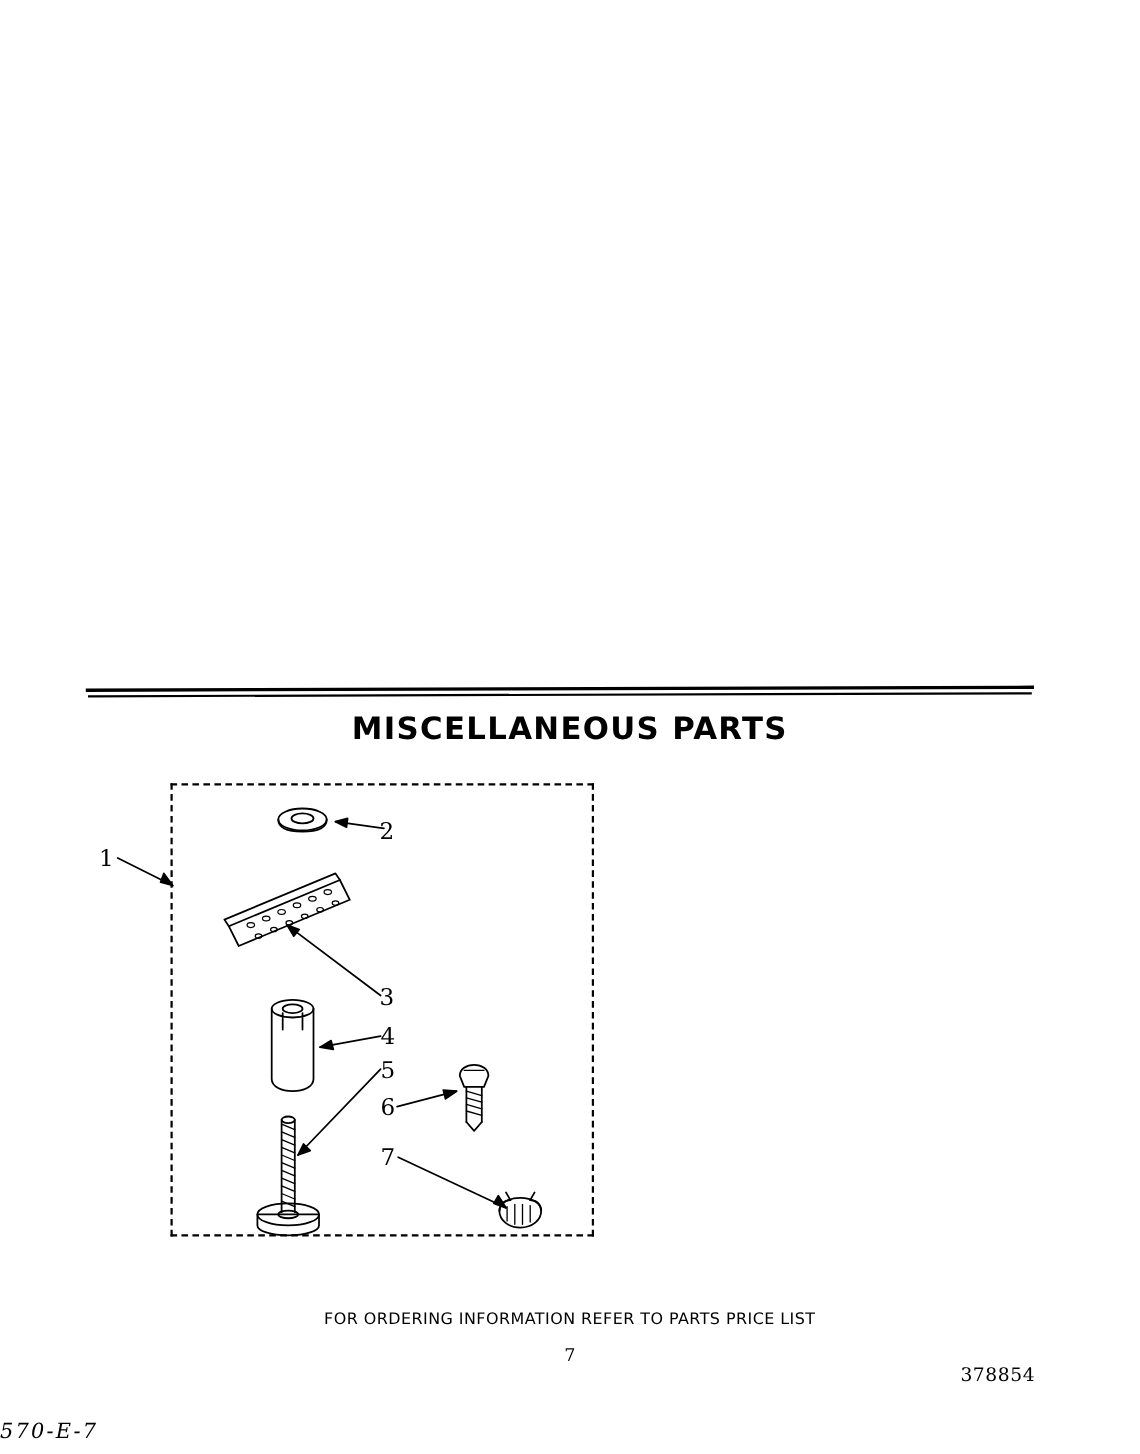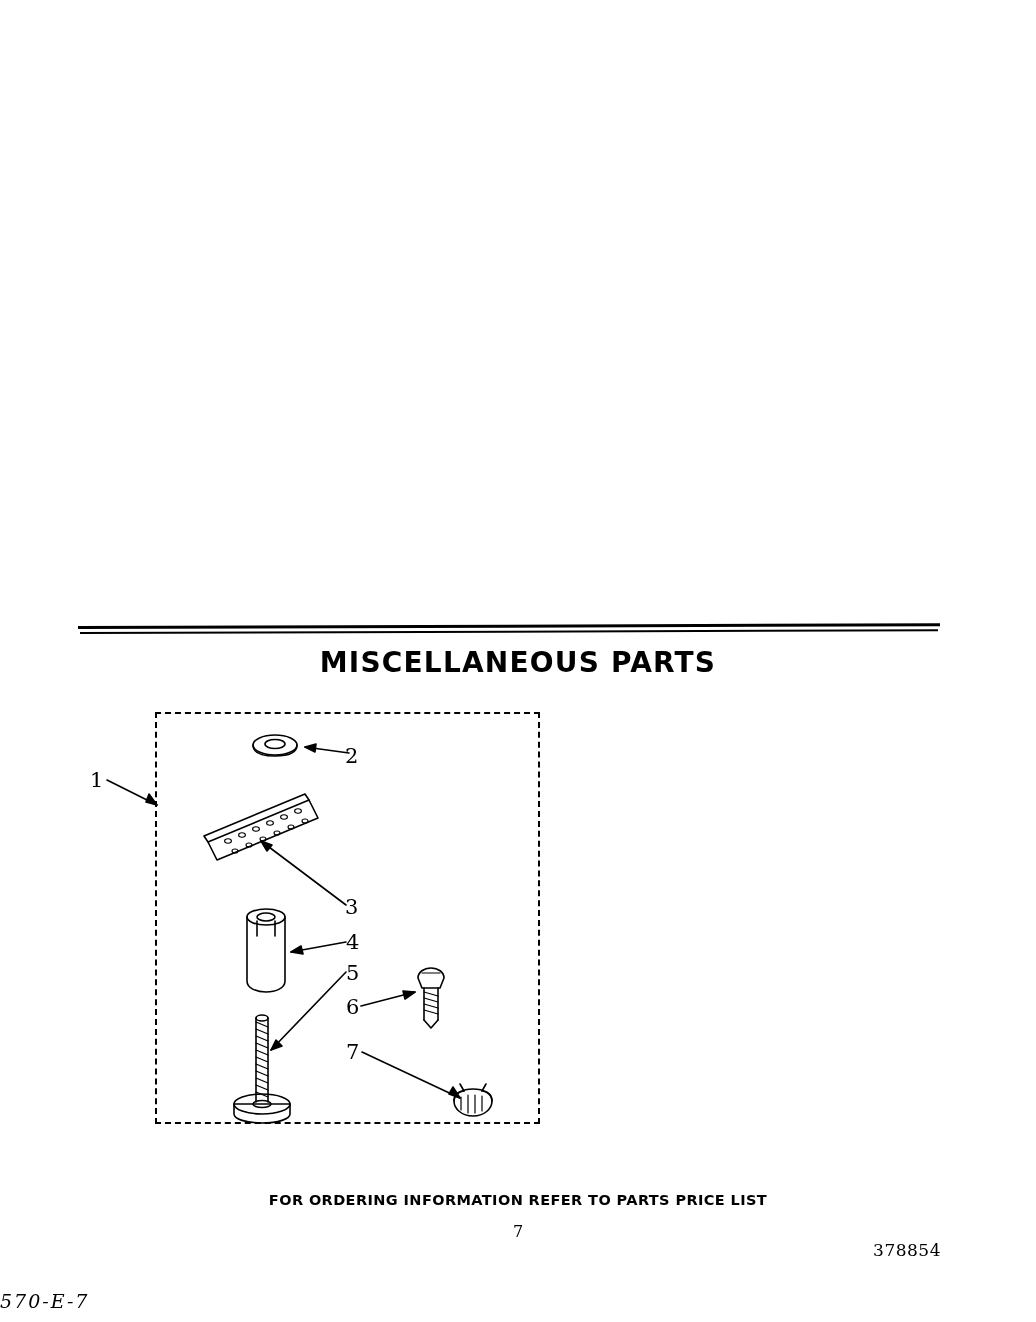--- a/index.html
+++ b/index.html
@@ -87,21 +87,21 @@
   }
 
   
   .footer-note {
     position: absolute;
     left: 0;
     top: 1192px;
     width: 1036px;
     text-align: center;
     font-family: "DejaVu Sans", sans-serif;
-    font-weight: bold;
+    font-weight: normal;
     font-size: 14.5px;
     letter-spacing: 0.4px;
   }
   .page-number {
     position: absolute;
     left: 0;
     top: 1222px;
     width: 1036px;
     text-align: center;
     font-family: "DejaVu Serif", serif;

